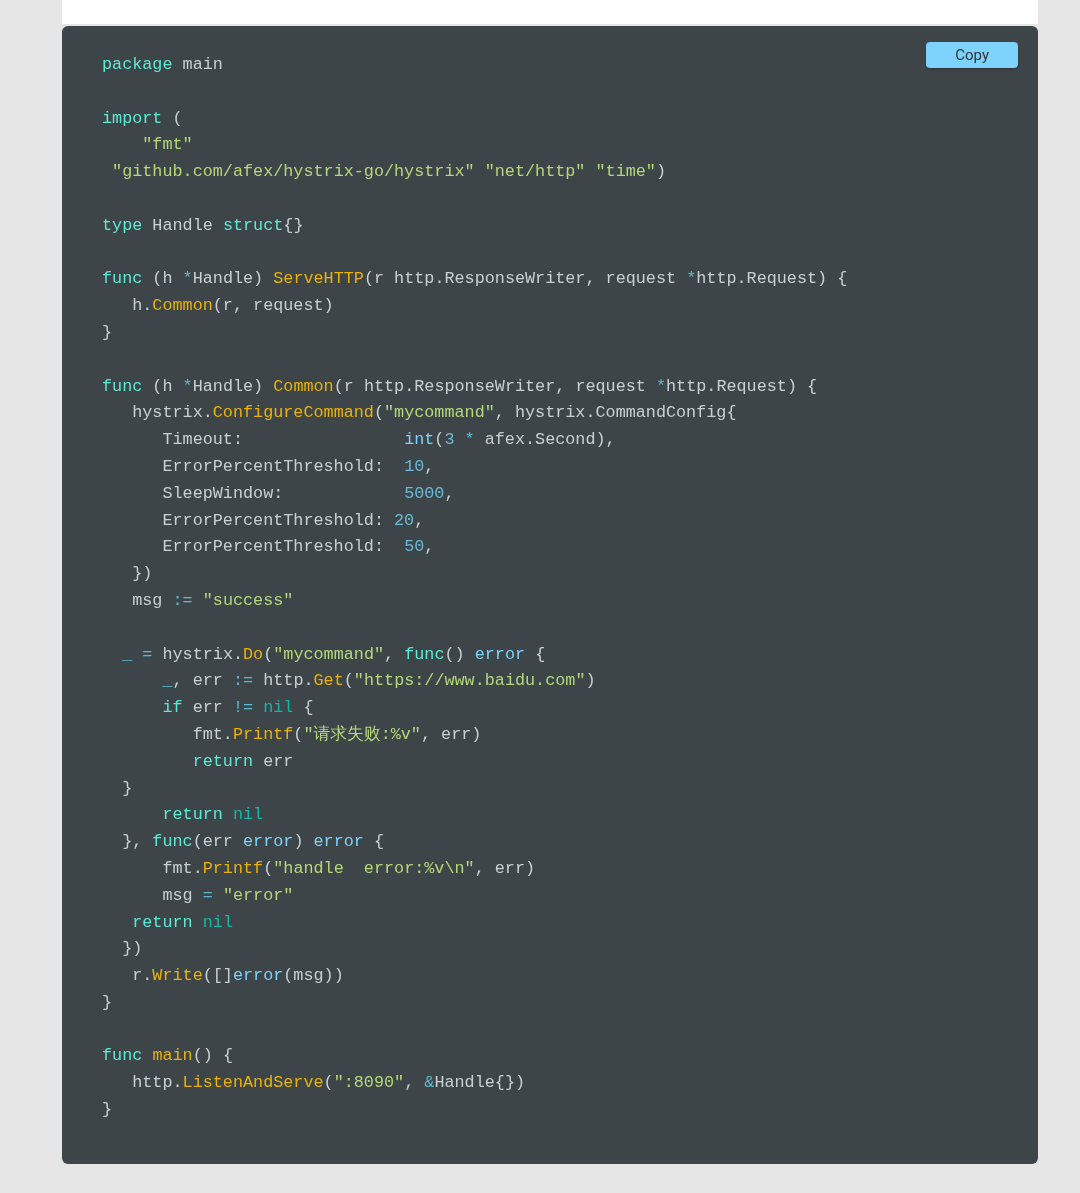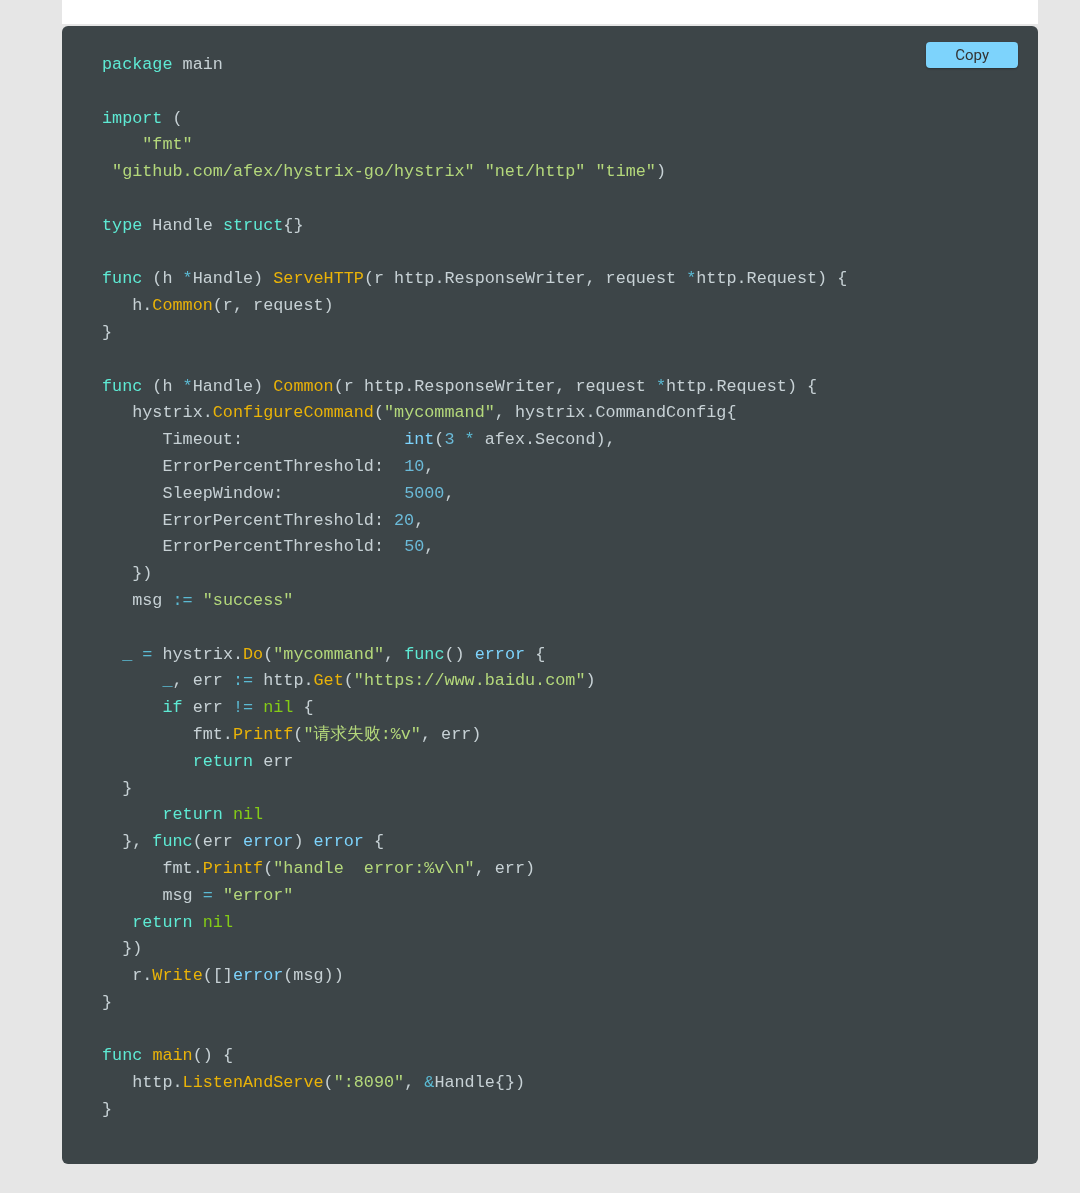--- a/index.html
+++ b/index.html
@@ -55,21 +55,21 @@
     line-height: 26.8px;
     white-space: pre;
     color: #c7d1d5;
   }
   .tok-kw   { color: #5eead4; }   
   .tok-id   { color: #c7d1d5; }   
   .tok-str  { color: #b4d87b; }   
   .tok-num  { color: #6bbad8; }   
   .tok-fn   { color: #eab308; }   
   .tok-type { color: #7dd3fc; }   
-  .tok-buil { color: #84cc16; }   
+  .tok-buil { color: #14b8a6; }   
   .tok-op   { color: #5bbad3; }   
 </style>
 </head>
 <body>
 
 <div class="page">
   <div class="paper"></div>
 
   <div class="codeblock">
     <button class="copy-btn">Copy</button>

